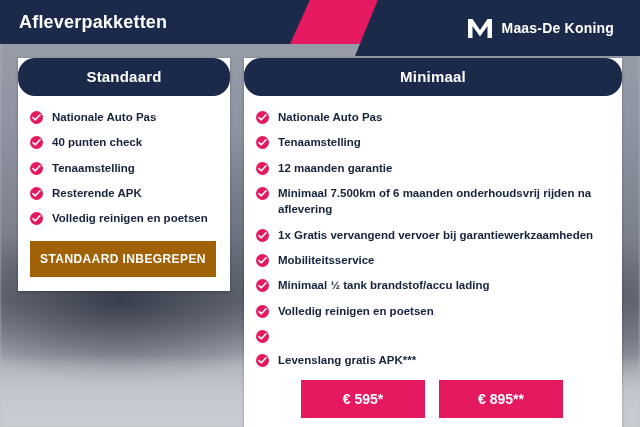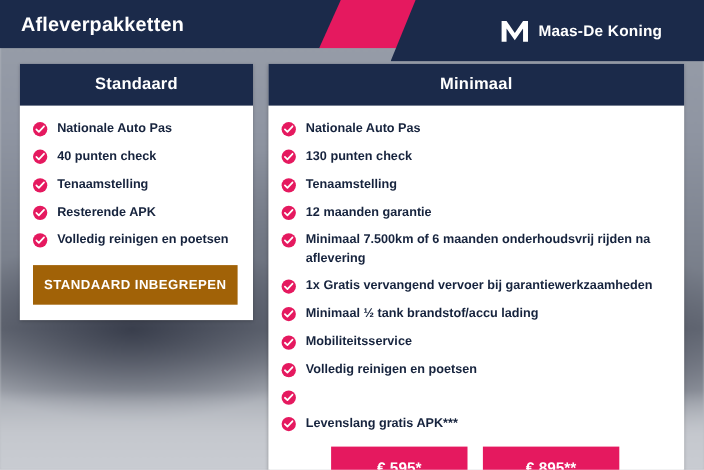--- a/index.html
+++ b/index.html
@@ -71,21 +71,21 @@
     position: absolute;
     left: 355px;
     top: 0;
     right: 0;
     height: 56px;
     background: #1b2a4a;
     clip-path: polygon(8% 0, 100% 0, 100% 100%, 0 100%);
     display: flex;
     align-items: center;
     justify-content: flex-end;
-    padding-right: 38px;
+    padding-right: 26px;
   }
   .brand {
     display: flex;
     align-items: center;
     gap: 9px;
   }
   .brand-logo { width: 26px; height: 22px; display: block; }
   .brand-name {
     color: #ffffff;
     font-size: 14px;
@@ -111,20 +111,21 @@
   .card.app { width: 378px; }
 
   .card-head {
     background: #1b2a4a;
     color: #fff;
     text-align: center;
     font-size: 15px;
     font-weight: bold;
     padding: 10px 4px 11px;
     letter-spacing: 0.2px;
+    border-radius: 17px;
   }
   .card-body { padding: 13px 14px 14px 12px; }
 
   ul.features {
     list-style: none;
     margin: 0;
     padding: 0;
   }
   ul.features li {
     display: flex;
@@ -268,28 +269,20 @@
                 </svg>
             </span>
             <span>Nationale Auto Pas</span>
           </li>
           <li>
             <span class="check">
               <svg width="9" height="9" viewBox="0 0 9 9">
                   <path d="M1 4.6 L3.3 6.8 L8 1.8" stroke="#ffffff" stroke-width="1.6" fill="none" stroke-linecap="round" stroke-linejoin="round"></path>
                 </svg>
             </span>
-            <span>130 punten check</span>
-          </li>
-          <li>
-            <span class="check">
-              <svg width="9" height="9" viewBox="0 0 9 9">
-                  <path d="M1 4.6 L3.3 6.8 L8 1.8" stroke="#ffffff" stroke-width="1.6" fill="none" stroke-linecap="round" stroke-linejoin="round"></path>
-                </svg>
-            </span>
             <span>Tenaamstelling</span>
           </li>
           <li>
             <span class="check">
               <svg width="9" height="9" viewBox="0 0 9 9">
                   <path d="M1 4.6 L3.3 6.8 L8 1.8" stroke="#ffffff" stroke-width="1.6" fill="none" stroke-linecap="round" stroke-linejoin="round"></path>
                 </svg>
             </span>
             <span>12 maanden garantie</span>
           </li>
@@ -308,29 +301,29 @@
                 </svg>
             </span>
             <span>1x Gratis vervangend vervoer bij garantiewerkzaamheden</span>
           </li>
           <li>
             <span class="check">
               <svg width="9" height="9" viewBox="0 0 9 9">
                   <path d="M1 4.6 L3.3 6.8 L8 1.8" stroke="#ffffff" stroke-width="1.6" fill="none" stroke-linecap="round" stroke-linejoin="round"></path>
                 </svg>
             </span>
+            <span>Mobiliteitsservice</span>
+          </li>
+          <li>
+            <span class="check">
+              <svg width="9" height="9" viewBox="0 0 9 9">
+                  <path d="M1 4.6 L3.3 6.8 L8 1.8" stroke="#ffffff" stroke-width="1.6" fill="none" stroke-linecap="round" stroke-linejoin="round"></path>
+                </svg>
+            </span>
             <span>Minimaal ½ tank brandstof/accu lading</span>
-          </li>
-          <li>
-            <span class="check">
-              <svg width="9" height="9" viewBox="0 0 9 9">
-                  <path d="M1 4.6 L3.3 6.8 L8 1.8" stroke="#ffffff" stroke-width="1.6" fill="none" stroke-linecap="round" stroke-linejoin="round"></path>
-                </svg>
-            </span>
-            <span>Mobiliteitsservice</span>
           </li>
           <li>
             <span class="check">
               <svg width="9" height="9" viewBox="0 0 9 9">
                   <path d="M1 4.6 L3.3 6.8 L8 1.8" stroke="#ffffff" stroke-width="1.6" fill="none" stroke-linecap="round" stroke-linejoin="round"></path>
                 </svg>
             </span>
             <span>Volledig reinigen en poetsen</span>
           </li>
           <li>

